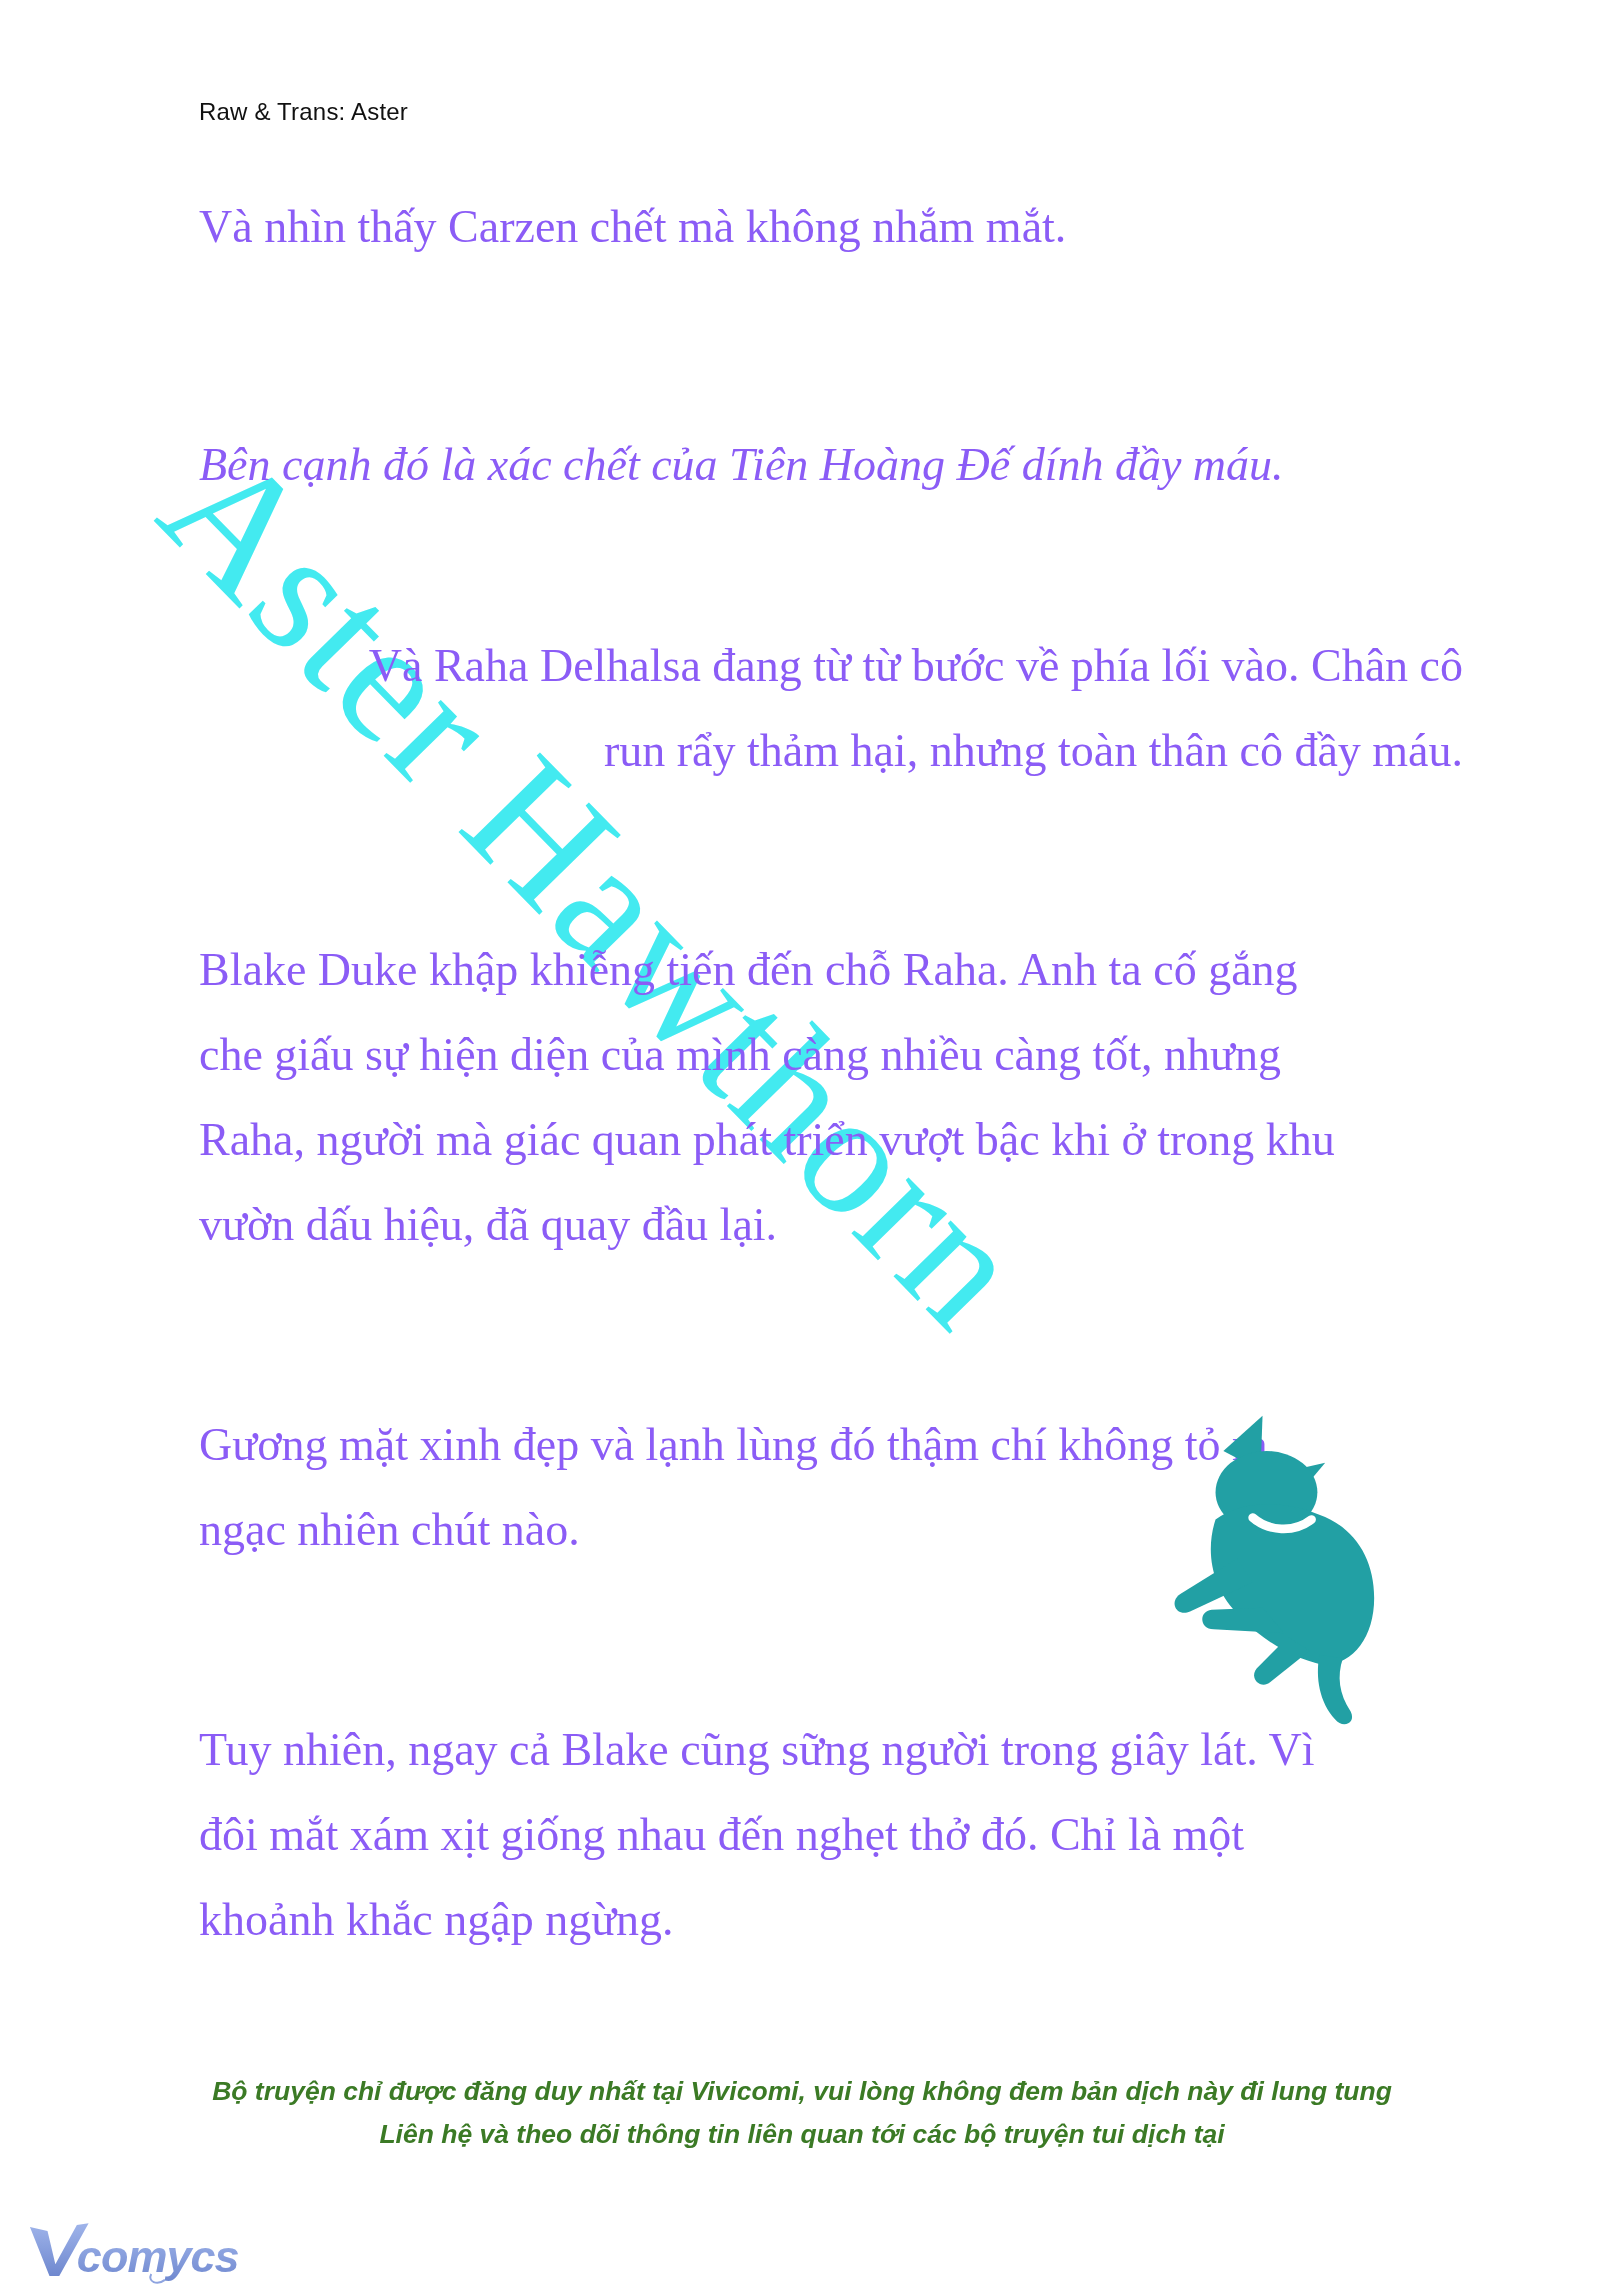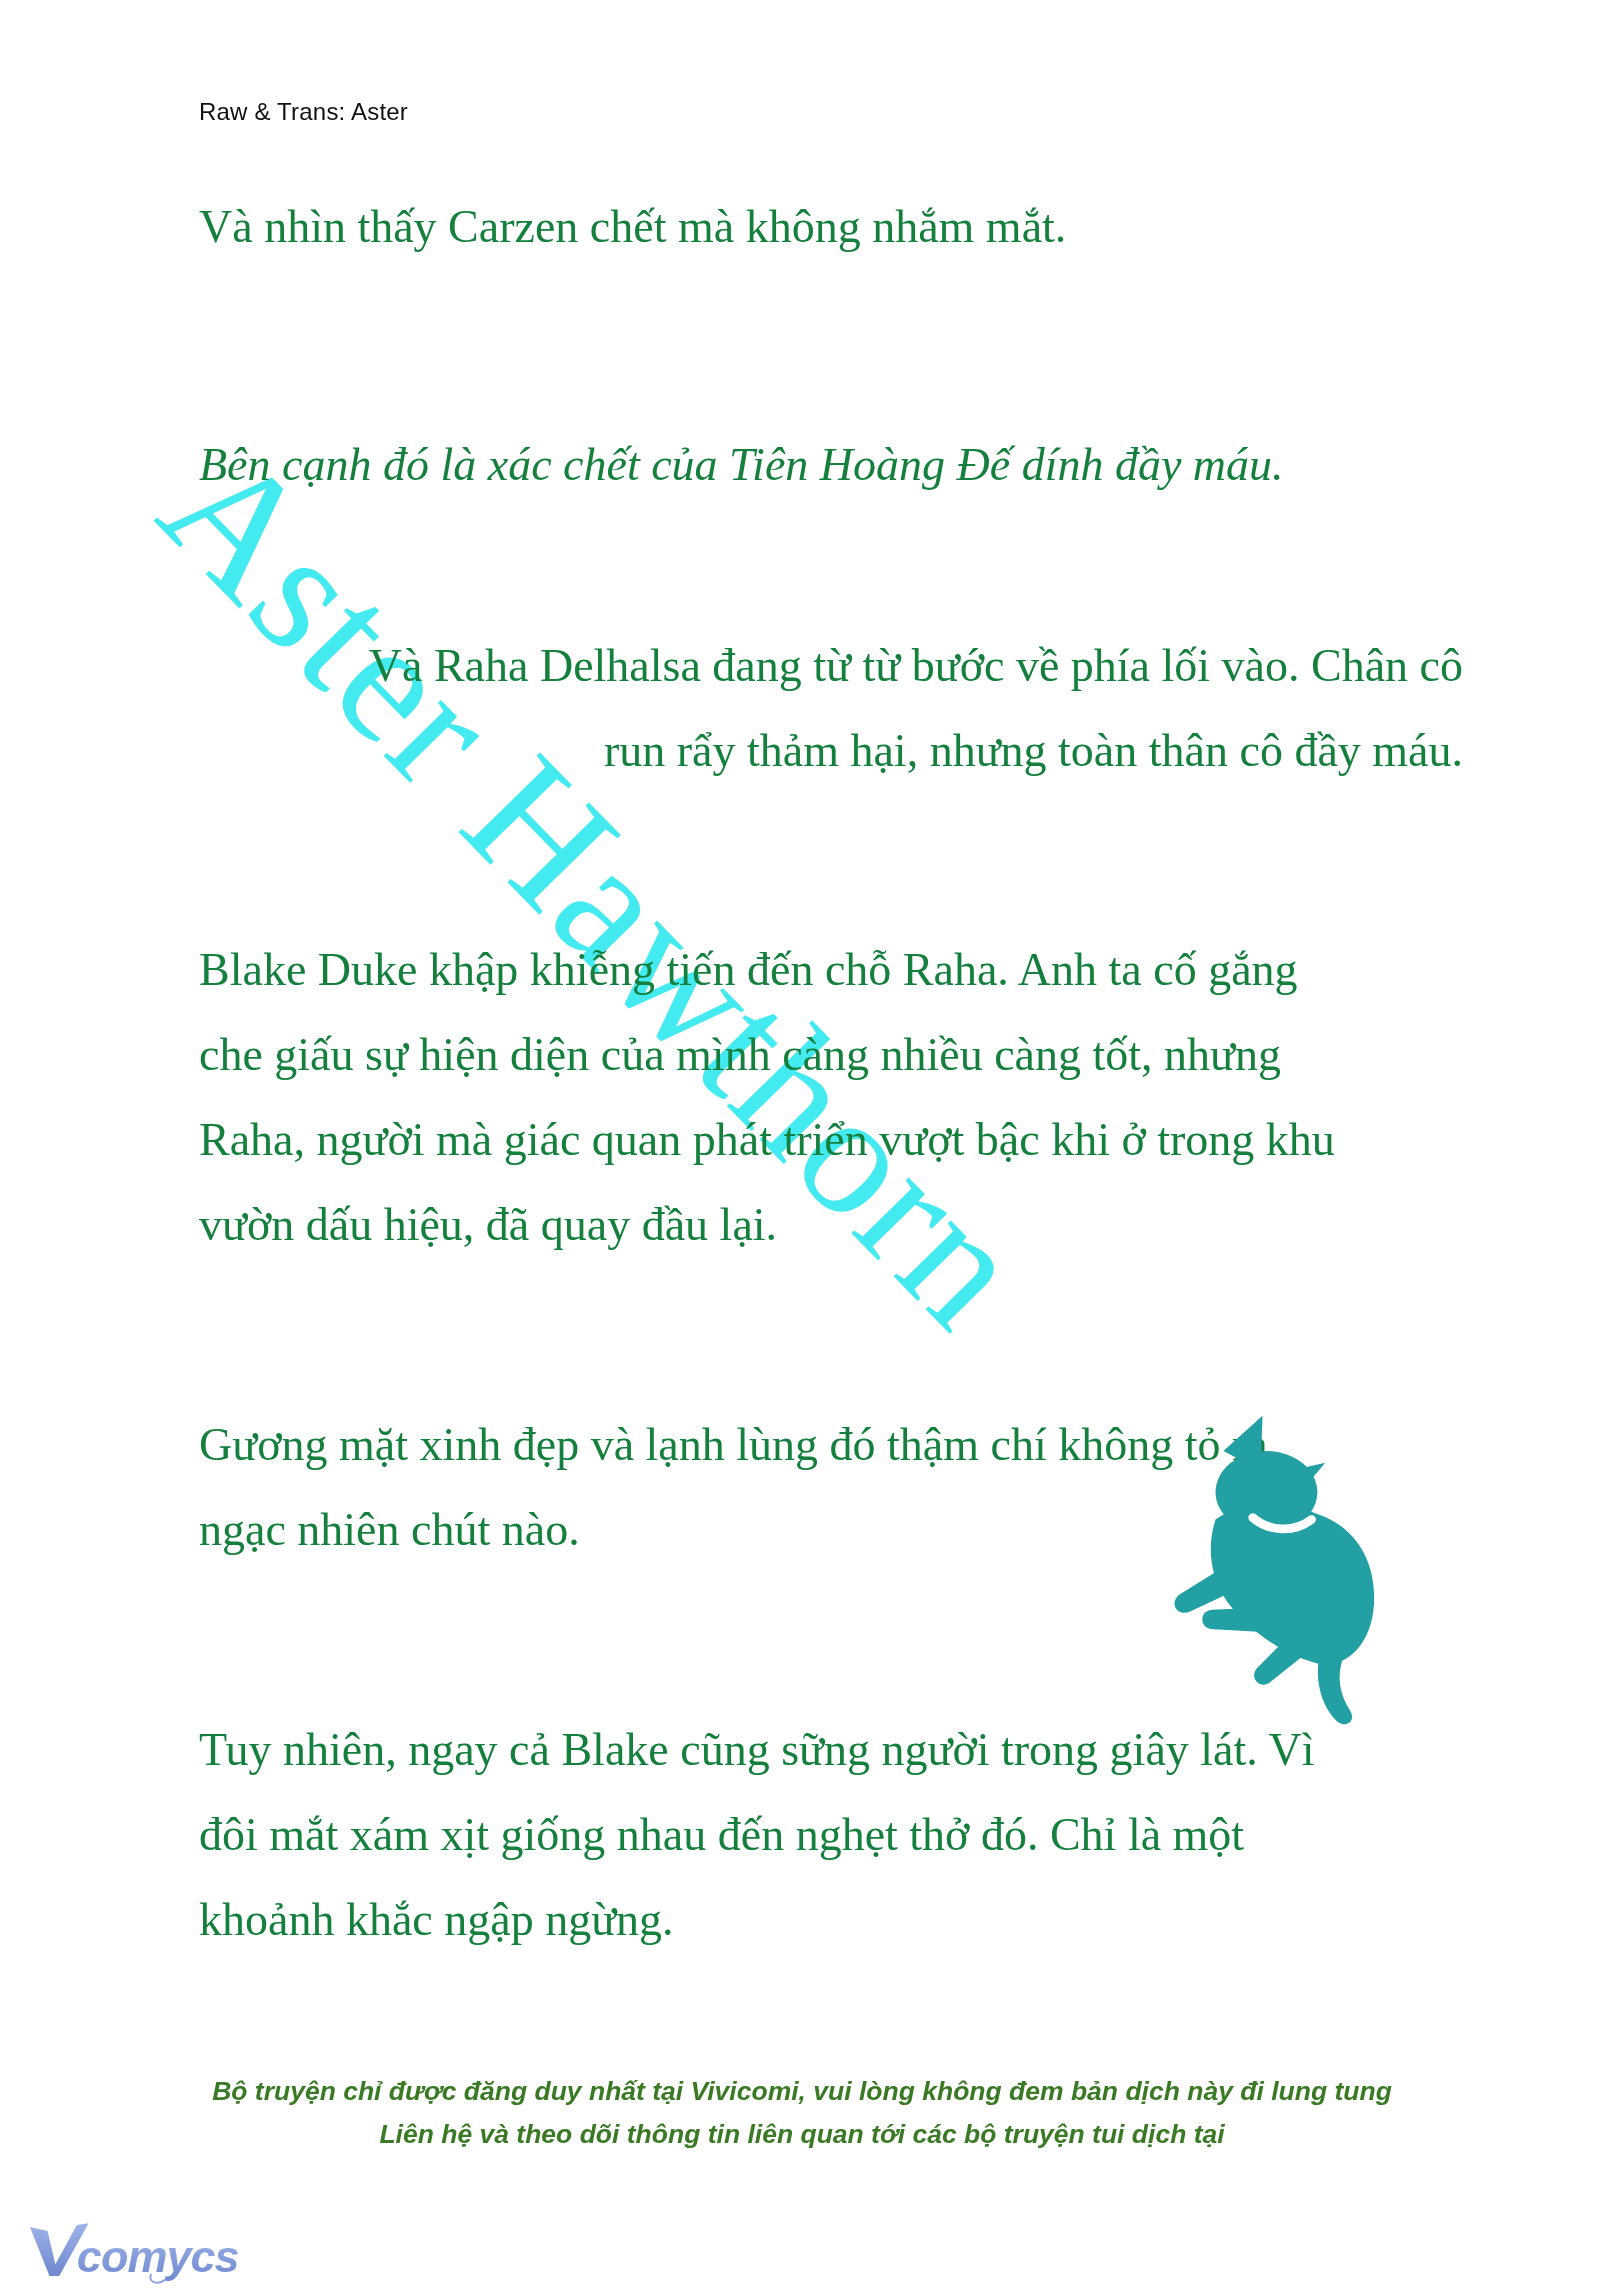--- a/index.html
+++ b/index.html
@@ -27,21 +27,21 @@
       color: #111111;
       letter-spacing: 0.2px;
     }
     .body-text {
       position: absolute;
       left: 199px;
       width: 1264px;
       font-family: "Liberation Serif", serif;
       font-size: 46px;
       line-height: 85px;
-      color: #15803d;
+      color: #8b5cf6;
       white-space: nowrap;
     }
     .line {
       display: block;
       height: 85px;
     }
     .watermark {
       position: absolute;
       left: 194px;
       top: 980px;

